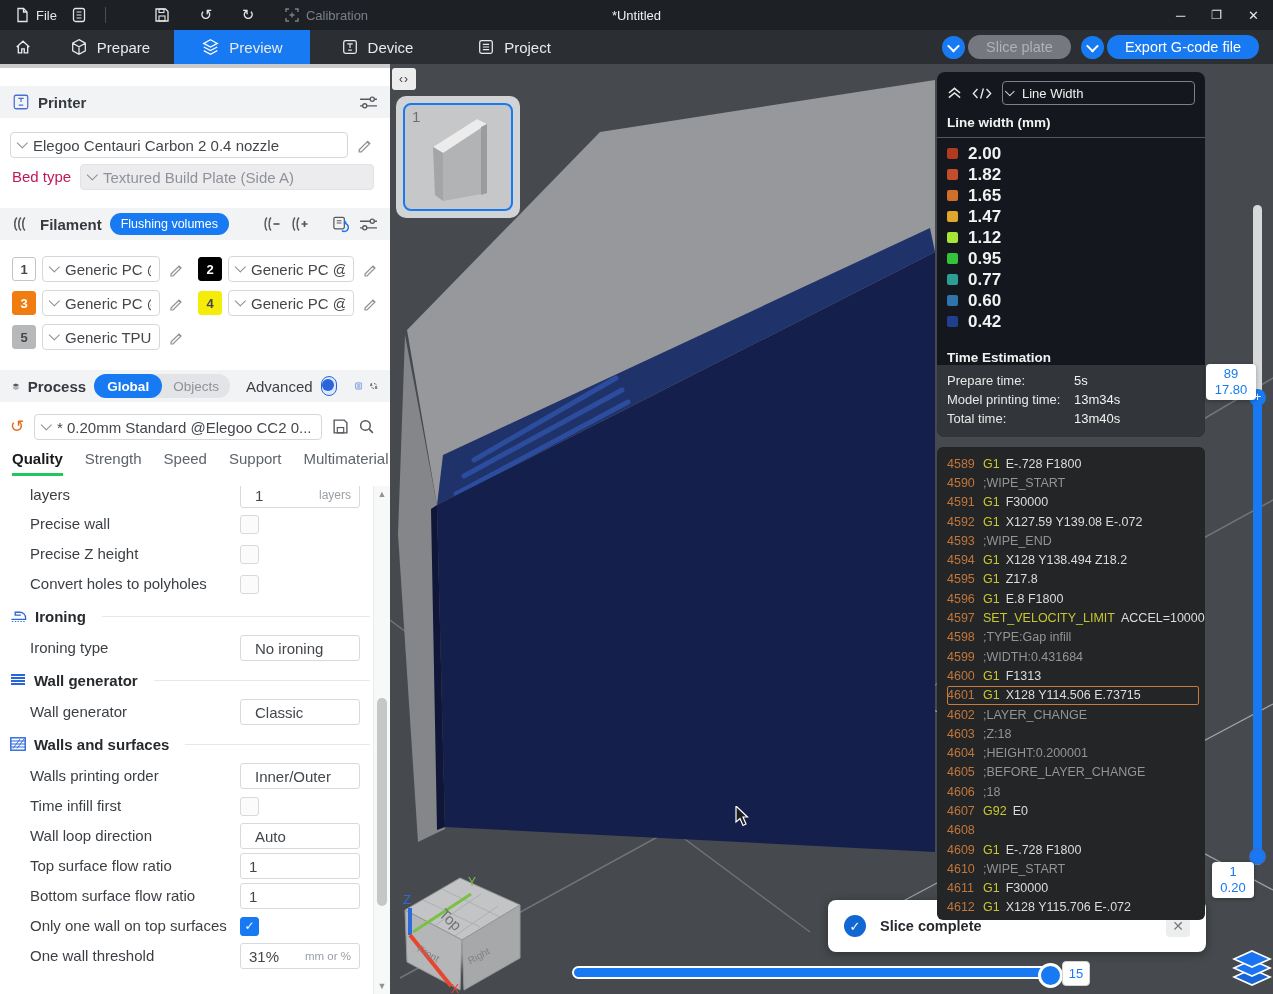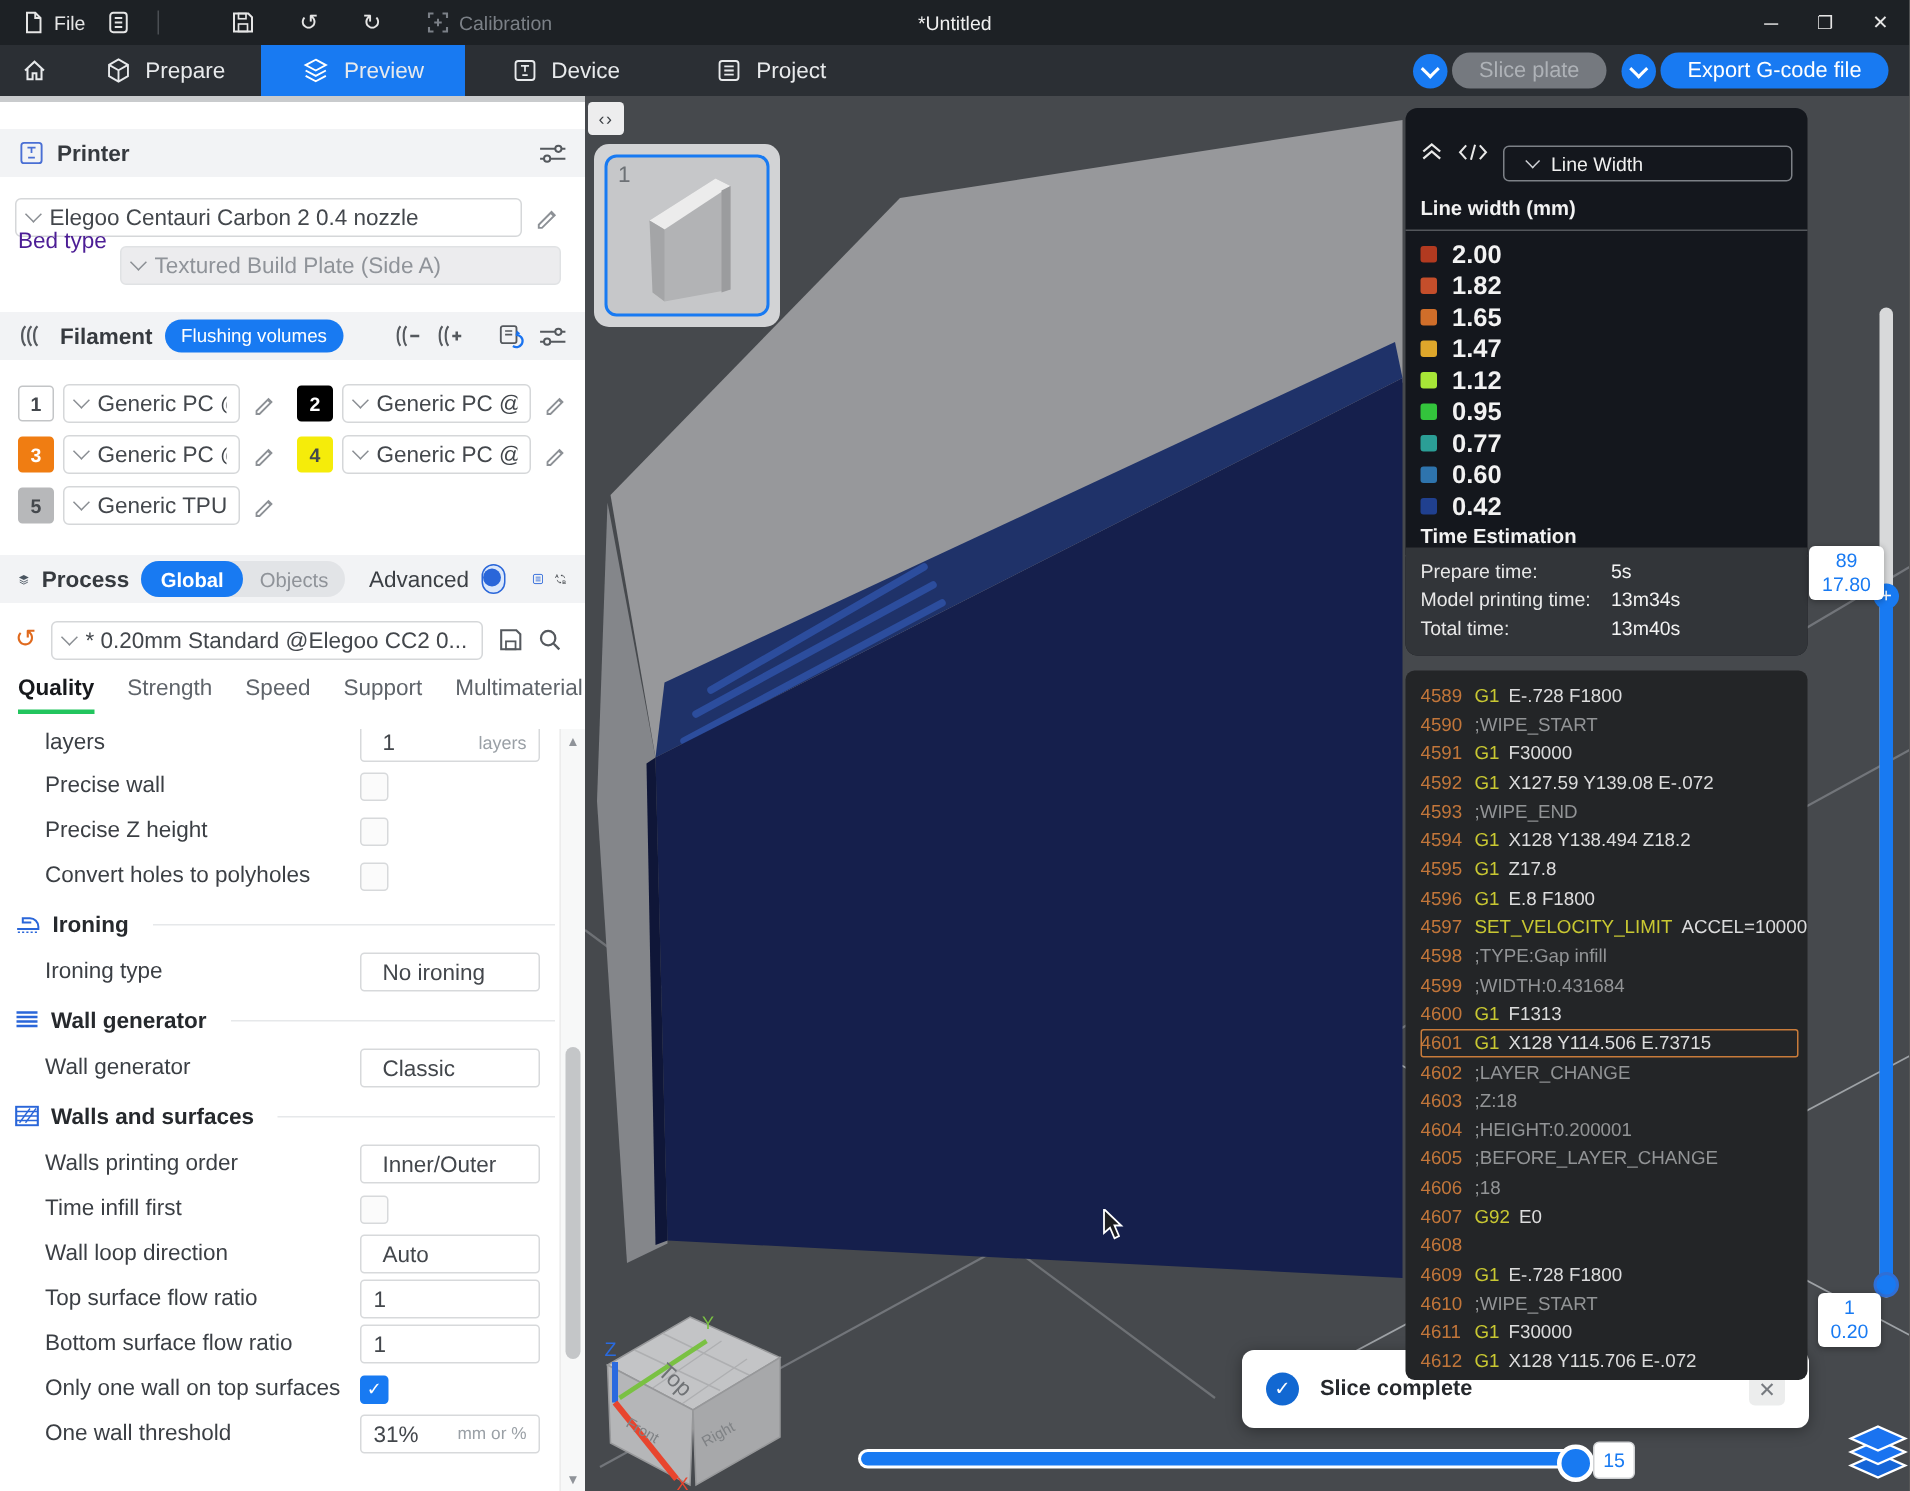--- a/index.html
+++ b/index.html
@@ -71,21 +71,21 @@
   .thumbinner{width:100%;height:100%;border:2px solid #187af2;border-radius:8px;background:#c6c7c9;box-sizing:border-box;position:relative;}
   .thumbnum{position:absolute;left:7px;top:3px;color:#6d7175;font-size:15px;}
   
   .toast{position:absolute;left:828px;top:900px;width:378px;height:52px;background:#fff;border-radius:8px;box-shadow:0 2px 10px rgba(0,0,0,.35);display:flex;align-items:center;gap:14px;padding:0 16px;box-sizing:border-box;}
   .toast .ck{width:22px;height:22px;border-radius:50%;background:#1268d2;color:#fff;display:flex;align-items:center;justify-content:center;font-size:13px;flex:none;}
   .toast .msg{font-size:14.5px;font-weight:bold;color:#26292d;flex:1;}
   .toast .x{width:24px;height:22px;background:#eceded;border-radius:4px;color:#777b80;display:flex;align-items:center;justify-content:center;font-size:14px;}
   
   .legendpanel{position:absolute;left:937px;top:72px;width:268px;height:365px;background:#14171d;border-radius:8px;color:#f2f2f2;}
   .lg-head{display:flex;align-items:center;gap:10px;padding:9px 10px 4px 10px;}
-  .lg-combo{flex:1;height:22px;border:1px solid #7d8187;border-radius:4px;display:flex;align-items:center;gap:8px;padding:0 16px;font-size:13px;color:#f0f0f0;margin-top:16px;}
+  .lg-combo{flex:1;height:22px;border:1px solid #7d8187;border-radius:4px;display:flex;align-items:center;gap:8px;padding:0 4px;font-size:13px;color:#f0f0f0;}
   .lg-combo .chevw{display:inline-block;width:6px;height:6px;border-left:1.6px solid #cfd2d6;border-bottom:1.6px solid #cfd2d6;transform:rotate(-45deg) translate(1px,-2px);}
   .lg-title{font-size:13.5px;font-weight:bold;padding:6px 10px 7px 10px;}
   .lg-rule{height:1px;background:#53565b;}
   .lrow{display:flex;align-items:center;gap:10px;height:21px;padding-left:10px;font-size:17px;font-weight:bold;}
   .lsw{width:11px;height:11px;border-radius:2px;flex:none;}
   .timeblock{position:absolute;left:0;right:0;bottom:0;height:66px;background:#323539;border-radius:0 0 8px 8px;font-size:13px;}
   .trow{display:flex;height:19px;align-items:center;padding-left:10px;}
   .trow .tl{width:127px;color:#e8e8e8;}
   .tE-hdr{font-size:13.5px;font-weight:bold;padding:8px 10px 5px 10px;}
   .gcodepanel{position:absolute;left:937px;top:447px;width:268px;height:473px;background:#232527;border-radius:6px;padding:7px 0 0 10px;box-sizing:border-box;}
@@ -229,21 +229,21 @@
     <div class="combo abs" style="left:10px;top:68px;width:338px;">
       <span class="chevg"></span>
         <span class="txt">Elegoo Centauri Carbon 2 0.4 nozzle</span>
     </div>
     <span class="editbtn abs" style="left:354px;top:70px;">
       <svg width="17" height="17" viewBox="0 0 16 16">
           <path d="M3 13 L11 5 l2 2 L5 15 H3z M10.5 5.5 l2 2" fill="none" stroke="#8d9196" stroke-width="1.2"></path>
         </svg>
     </span>
 
-    <span class="abs" style="left:12px;top:88px;font-size:15px;color:#4c1d95;">Bed type</span>
+    <span class="abs" style="left:12px;top:104px;font-size:15px;color:#be185d;">Bed type</span>
     <div class="combo gray abs" style="left:80px;top:100px;width:294px;">
       <span class="chevg"></span>
         <span class="txt">Textured Build Plate (Side A)</span>
     </div>
 
     <div class="sec-hdr" style="top:144px;">
       <svg width="20" height="16" viewBox="0 0 20 16">
           <path d="M5 1.5 C2 4 2 12 5 14.5 M9 1.5 C6 4 6 12 9 14.5 M13 1.5 C10 4 10 12 13 14.5" fill="none" stroke="#55595e" stroke-width="1.5"></path>
         </svg>
       <span>Filament</span>

